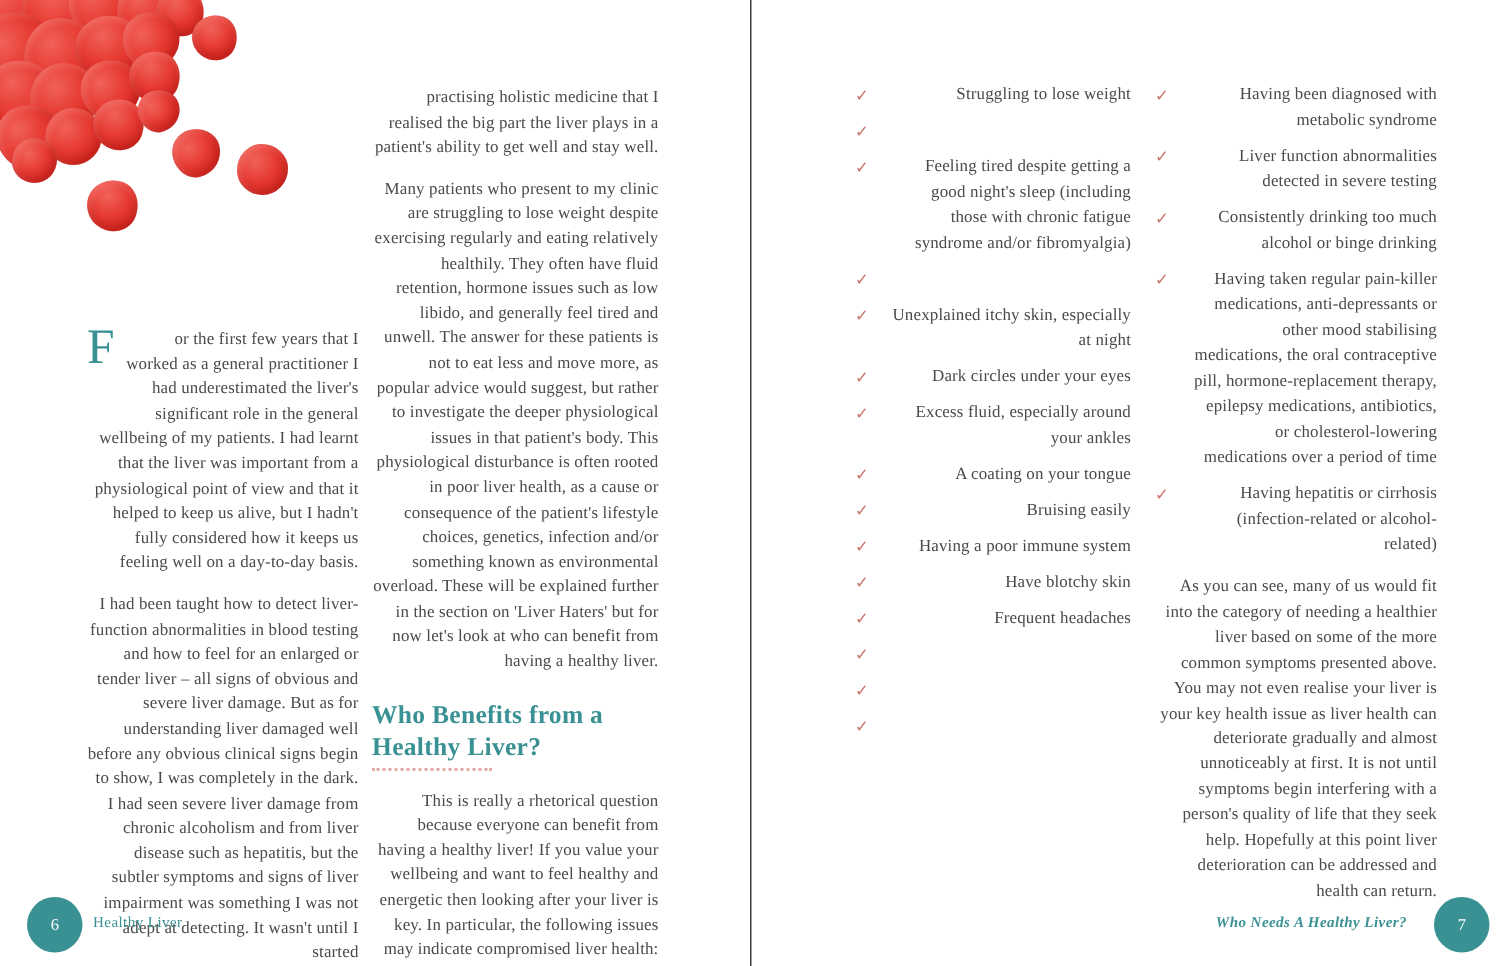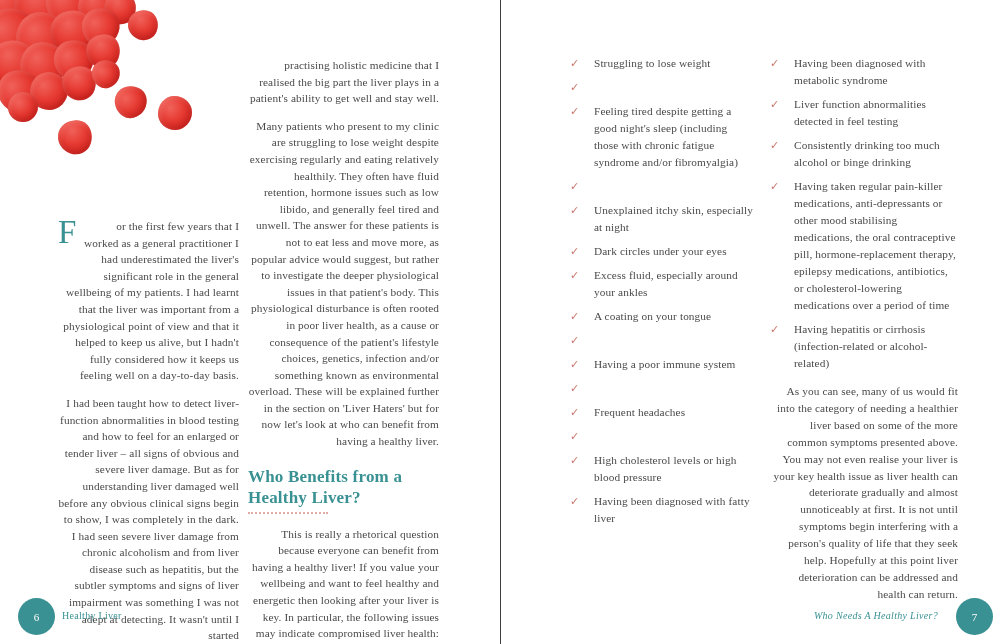--- a/index.html
+++ b/index.html
@@ -39,33 +39,33 @@
   }
   .dotted-rule{width:80px;height:0;border-top:2px dotted #e3aba3;margin:0 0 12px 0;}
 
   
   ul.checklist{list-style:none;margin:0;padding:0;}
   ul.checklist li{display:flex;align-items:flex-start;margin:0 0 7px 0;line-height:17px;}
   .check{
     flex:0 0 24px;color:#c9746a;font-size:11px;line-height:17px;
     font-family:"DejaVu Sans",sans-serif;
   }
-  .item-text{flex:1;}
+  .item-text{flex:1;text-align:right;}
   .closing{margin-top:21px;line-height:16.9px;}
 
   
   .page-badge{
     position:absolute;width:37px;height:37px;border-radius:50%;background:#3a9193;
     color:#ffffff;font-size:11px;display:flex;align-items:center;justify-content:center;
   }
   #badge-left{left:18px;top:598px;}
   #badge-right{left:956px;top:598px;}
   .footer-label{position:absolute;top:610px;color:#3a9193;font-size:10px;letter-spacing:.3px;}
   #footer-label-left{left:62px;font-weight:400;font-style:normal;}
-  #footer-label-right{right:62px;font-style:italic;font-weight:400;text-align:center;}
+  #footer-label-right{right:62px;font-style:italic;font-weight:700;text-align:center;}
 </style>
 </head>
 <body>
 
 <div id="spread">
 
   <div id="berries">
     <span class="berry" style="left:-20px;top:-22px;width:54px;height:54px;"></span>
     <span class="berry b2" style="left:14px;top:-18px;width:50px;height:50px;"></span>
     <span class="berry b3" style="left:46px;top:-20px;width:46px;height:46px;"></span>
@@ -132,55 +132,55 @@
       <li>
           <span class="check">✓</span>
           <span class="item-text">Excess fluid, especially around your ankles</span>
         </li>
       <li>
           <span class="check">✓</span>
           <span class="item-text">A coating on your tongue</span>
         </li>
       <li>
           <span class="check">✓</span>
+          <span class="item-text">Bruising easily</span>
         </li>
       <li>
           <span class="check">✓</span>
           <span class="item-text">Having a poor immune system</span>
         </li>
       <li>
           <span class="check">✓</span>
+          <span class="item-text">Have blotchy skin</span>
         </li>
       <li>
           <span class="check">✓</span>
           <span class="item-text">Frequent headaches</span>
         </li>
       <li>
           <span class="check">✓</span>
         </li>
       <li>
           <span class="check">✓</span>
-          <span class="item-text">High cholesterol levels or high blood pressure</span>
-        </li>
-      <li>
-          <span class="check">✓</span>
-          <span class="item-text">Having been diagnosed with fatty liver</span>
+        </li>
+      <li>
+          <span class="check">✓</span>
         </li>
     </ul>
   </div>
 
   <div class="col" id="col2-right">
     <ul class="checklist">
       <li>
           <span class="check">✓</span>
           <span class="item-text">Having been diagnosed with metabolic syndrome</span>
         </li>
       <li>
           <span class="check">✓</span>
-          <span class="item-text">Liver function abnormalities detected in feel testing</span>
+          <span class="item-text">Liver function abnormalities detected in severe testing</span>
         </li>
       <li>
           <span class="check">✓</span>
           <span class="item-text">Consistently drinking too much alcohol or binge drinking</span>
         </li>
       <li>
           <span class="check">✓</span>
           <span class="item-text">Having taken regular pain-killer medications, anti-depressants or other mood stabilising medications, the oral contraceptive pill, hormone-replacement therapy, epilepsy medications, antibiotics, or cholesterol-lowering medications over a period of time</span>
         </li>
       <li>

